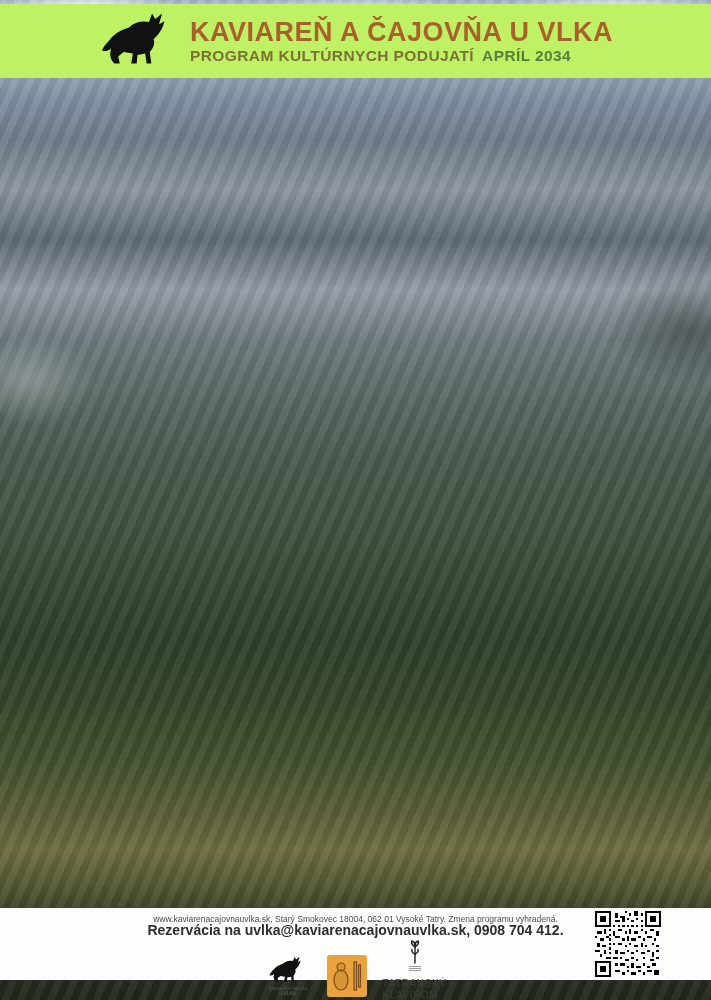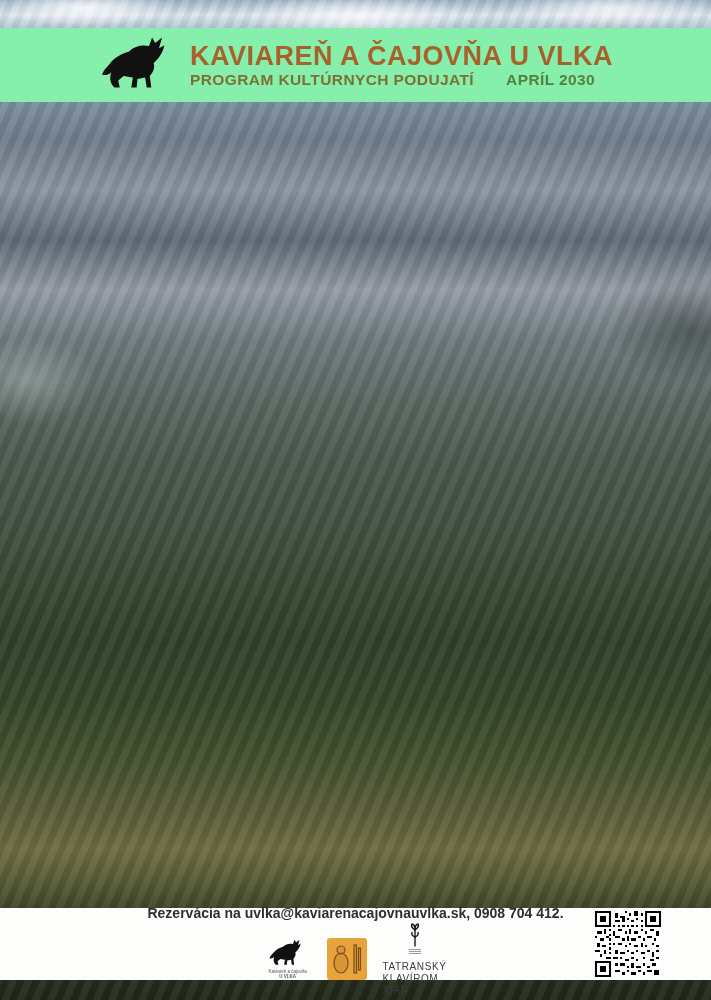--- a/index.html
+++ b/index.html
@@ -19,27 +19,27 @@
       repeating-linear-gradient(113deg, rgba(255,255,255,.05) 0 7px, rgba(0,0,0,.06) 7px 14px),
       linear-gradient(180deg,
         #9fb4c8 0%,#dce6ee 1.5%,#aec2d2 3%,#e2e9f0 5%,#93a7ba 7%,
         #7e8fa0 10%,#6f7c8a 14%,#8b95a0 19%,#5f6a76 24%,#949ca6 29%,
         #6e7a7e 34%,#5a6862 40%,#4a594e 46%,#435243 52%,#384934 58%,
         #2f402a 64%,#354528 70%,#42512e 76%,#5a5c38 81%,#6d6c41 85%,
         #585b35 88%,#3c442a 91%,#2b331f 95%,#20271a 100%);
   }
   
   .band-header{
-    position:relative;margin-top:28px;height:74px;background:#86efac;
+    position:relative;margin-top:4px;height:74px;background:#bef264;
     display:flex;align-items:center;justify-content:center;gap:10px;
   }
   .wolf-logo{width:82px;height:60px;flex:0 0 auto;margin-top:2px;}
   .head-text{display:flex;flex-direction:column;align-items:flex-start;}
   .head-title{font-size:27px;font-weight:bold;color:#a9612b;letter-spacing:.5px;line-height:30px;white-space:nowrap;}
-  .head-sub-row{display:flex;align-items:baseline;gap:32px;}
+  .head-sub-row{display:flex;align-items:baseline;gap:8px;}
   .head-sub{font-size:15.5px;font-weight:bold;color:#7d7034;letter-spacing:.4px;white-space:nowrap;}
   .head-month{font-size:15.5px;font-weight:bold;color:#55803c;letter-spacing:.4px;white-space:nowrap;}
   
   .events{margin-top:10px;display:flex;flex-direction:column;gap:5px;}
   .event{display:flex;flex-direction:column;}
   .bar{
     height:24px;background:#a8682f;display:flex;align-items:baseline;justify-content:center;gap:6px;
     line-height:24px;box-shadow:0 -1px 0 rgba(0,0,0,.15) inset;
   }
   .bar-title{color:#fff;font-weight:bold;font-size:11.5px;letter-spacing:.3px;white-space:nowrap;}
@@ -76,21 +76,21 @@
   <div class="photo-bg"></div>
 
   <header class="band-header">
     <svg class="wolf-logo" viewBox="0 0 100 78">
       <path fill="#111" d="M12 36 C8 41 4 44 2 50 C6 52 11 50 14 47 C11 55 13 62 18 67 L25 67 L23 58 L30 52 L42 54 L40 67 L47 67 L48 56 L58 54 L60 67 L66 67 L64 52 C69 46 71 41 69 35 C75 30 81 22 83 12 L76 16 L80 2 L71 9 L67 2 L63 13 C54 11 44 13 37 20 C27 23 18 28 12 36 Z"></path>
     </svg>
     <div class="head-text">
       <div class="head-title">KAVIAREŇ A ČAJOVŇA U VLKA</div>
       <div class="head-sub-row">
         <span class="head-sub">PROGRAM KULTÚRNYCH PODUJATÍ</span>
-        <span class="head-month">APRÍL 2030</span>
+        <span class="head-month">APRÍL 2034</span>
       </div>
     </div>
   </header>
 
   <div class="events">
 
     <section class="event">
       <div class="bar">
         <span class="bar-title">FOLKLÓRNA SKUPINA BATIZOVCE</span>
         <span class="bar-tag">/ HUDOBNÉ VYSTÚPENIE</span>
@@ -209,20 +209,21 @@
       <div class="desc">
         <div class="dline">Vystavené BYTOSTI – OBJEKTY – DEJE majú potešiť, zabaviť a vytvoriť príjemnú atmosféru a náladu v priestore, v ktorom sa nachádzajú.</div>
         <div class="dline">Kurátorky výstavy: Fridrichová, Bokníková, Šimová. Spolupráca: Balážová – Balážová.</div>
         <div class="dline"><span>Ste srdečne vítaní.</span> <em>Vyzbierané vstupné bude použité na podporu a rozvoj Tatranského literárneho fondu.</em></div>
       </div>
     </section>
 
   </div>
 
   <footer class="band-footer">
+    <div class="foot-line1">www.kaviarenacajovnauvlka.sk, Starý Smokovec 18004, 062 01 Vysoké Tatry. Zmena programu vyhradená.</div>
     <div class="foot-line2">Rezervácia na uvlka@kaviarenacajovnauvlka.sk, 0908 704 412.</div>
     <div class="logo-row">
       <div class="wolf-small">
         <svg viewBox="0 0 100 78">
           <path fill="#111" d="M12 36 C8 41 4 44 2 50 C6 52 11 50 14 47 C11 55 13 62 18 67 L25 67 L23 58 L30 52 L42 54 L40 67 L47 67 L48 56 L58 54 L60 67 L66 67 L64 52 C69 46 71 41 69 35 C75 30 81 22 83 12 L76 16 L80 2 L71 9 L67 2 L63 13 C54 11 44 13 37 20 C27 23 18 28 12 36 Z"></path>
         </svg>
         <div class="wolf-cap1">Kaviareň a čajovňa</div>
         <div class="wolf-cap2">U VLKA</div>
       </div>
       <div class="bear-logo">

